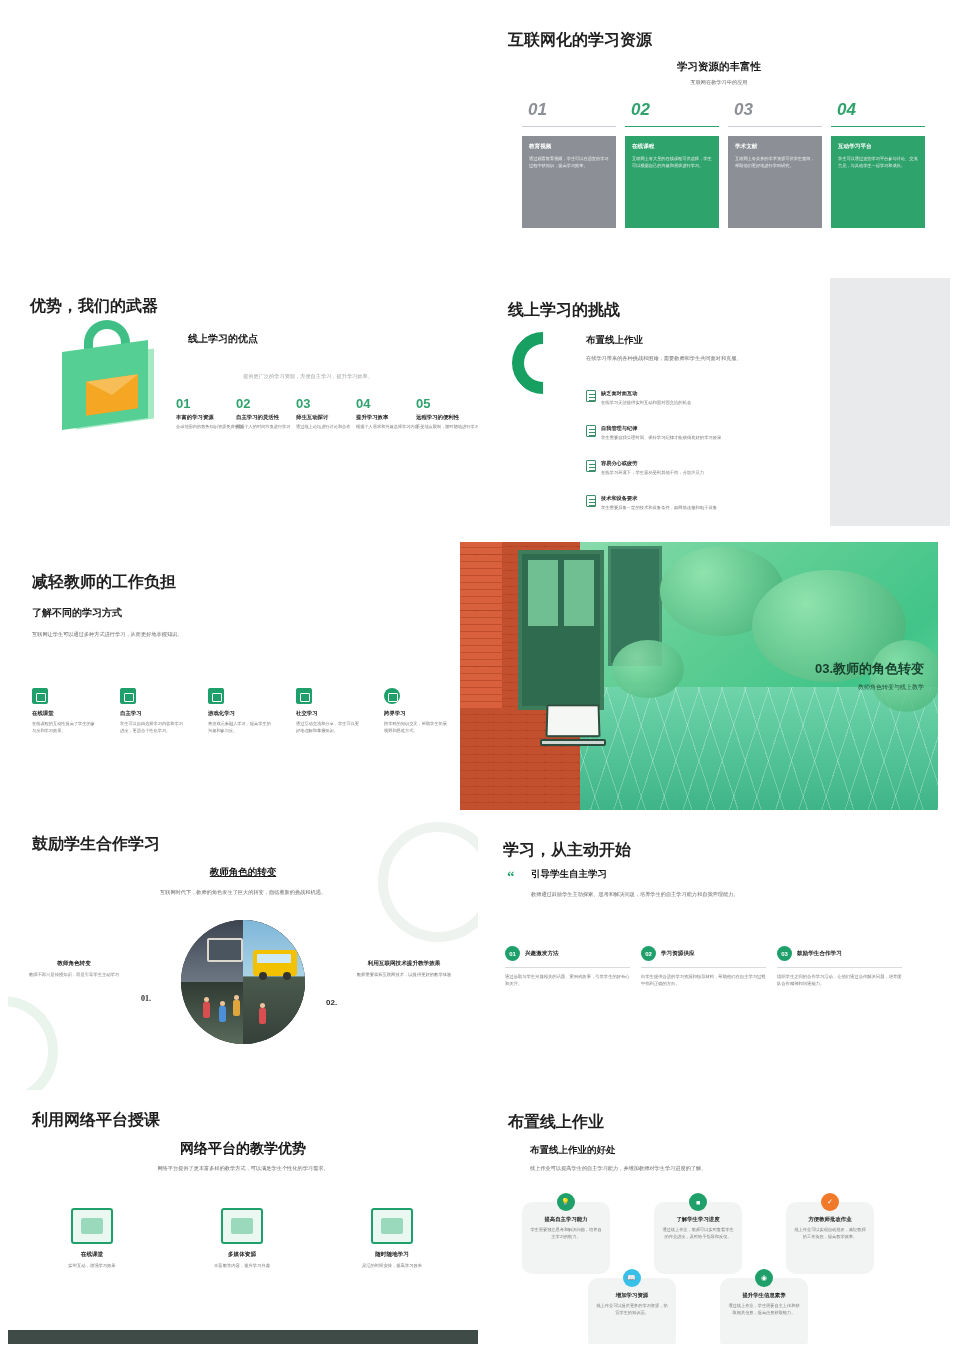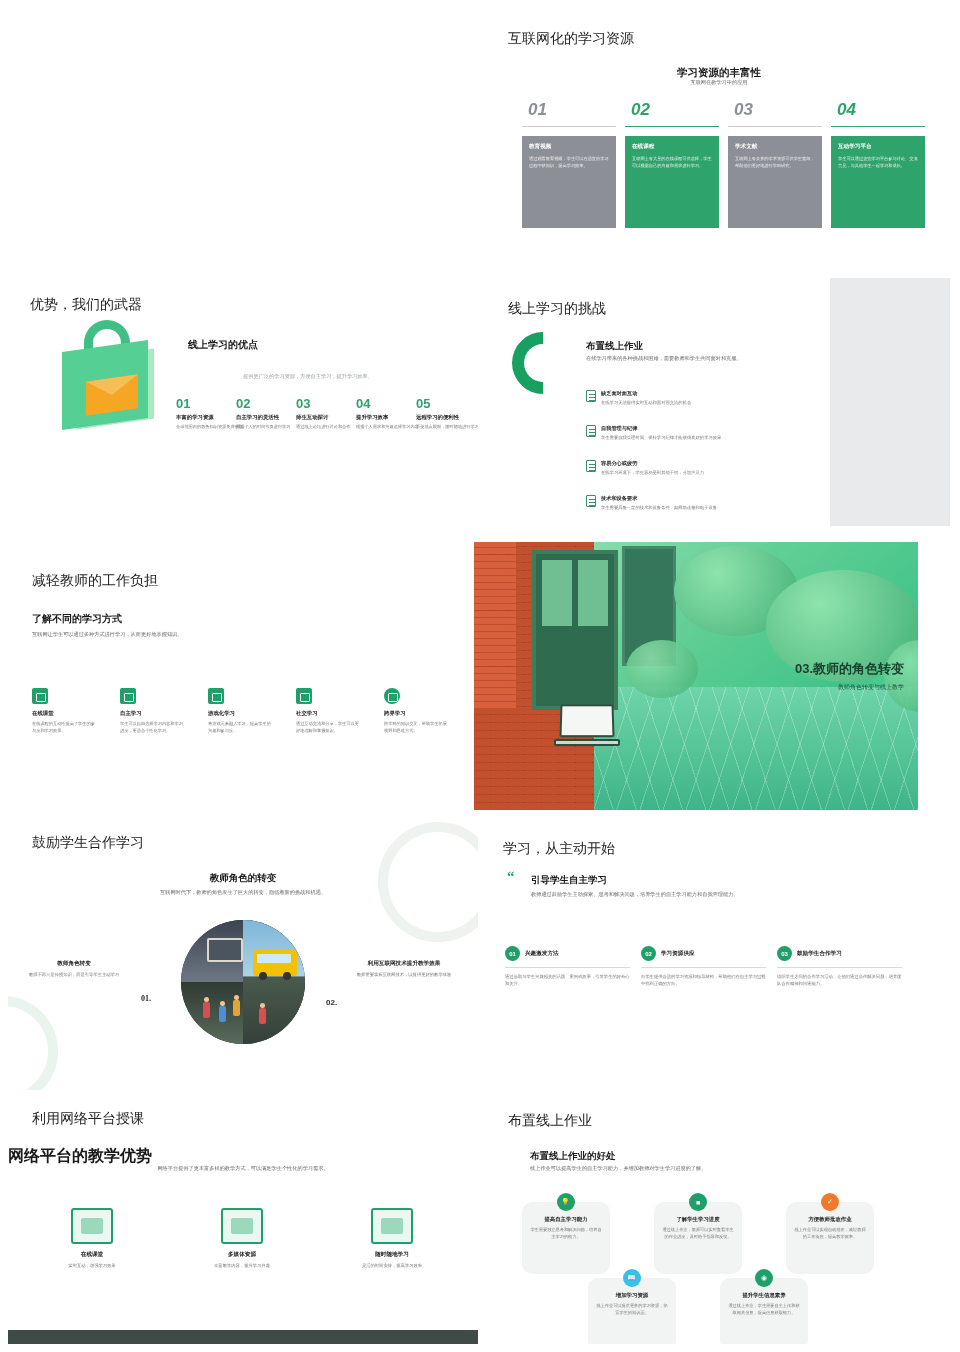--- a/index.html
+++ b/index.html
@@ -14,24 +14,24 @@
     position: relative;
     width: 960px; height: 1352px;
   }
   .slide {
     position: absolute;
     background: #fff;
     overflow: hidden;
   }
   
   .s-title {
-    font-size: 14px; font-weight: normal; color: #1f1f1f; text-align: center;
+    font-size: 16px; font-weight: bold; color: #1f1f1f; text-align: center;
   }
   .s-sub {
-    font-size: 10.5px; font-weight: bold; color: #17a064; margin-top: 6px;
+    font-size: 10.5px; font-weight: bold; color: #17a064;
   }
   .s-desc {
     font-size: 5.2px; color: #666; line-height: 1.6;
   }
 
   
   .img-scene { position: absolute; inset: 0; }
   .sky {
     position: absolute; inset: 0;
     background: linear-gradient(140deg,#9fe3b9 0%, #63cf96 40%, #41c489 70%, #7fe0ae 100%);
@@ -412,21 +412,21 @@
       <div class="h">社交学习</div>
       <div class="d">通过互动交流和分享，学生可以更好地理解和掌握知识。</div>
     </div>
     <div class="way-col" style="left:376px;top:140px;">
       <div class="way-ic" style="border-radius:50%;"></div>
       <div class="h">跨界学习</div>
       <div class="d">跨学科的知识交叉，帮助学生拓展视野和思维方式。</div>
     </div>
   </div>
 
-  <div class="slide" style="left:474px; top:542px; width:444px; height:268px;">
+  <div class="slide" style="left:460px; top:542px; width:478px; height:268px;">
     <div class="img-scene">
       <div class="sky"></div>
       <div class="ground"></div>
       <div class="tile-grid"></div>
       <div class="brickwall"></div>
       <div class="brick2"></div>
       <div class="window-frame"></div>
       <div class="window2"></div>
       <div class="foliage" style="left:200px;top:4px;width:124px;height:90px;"></div>
       <div class="foliage" style="left:292px;top:28px;width:154px;height:112px;"></div>
@@ -440,21 +440,21 @@
     <div class="cover-text" style="top:44%;">
       <div class="t1">03.教师的角色转变</div>
       <div class="t2">教师角色转变与线上教学</div>
     </div>
   </div>
 
   <div class="slide" style="left:8px; top:818px; width:470px; height:272px;">
     <div class="swoosh" style="left:370px;top:4px;width:120px;height:120px;"></div>
     <div class="swoosh" style="left:-60px;top:178px;width:110px;height:110px;border-color:#e9f4ec;"></div>
     <div class="s-title" style="position:absolute;left:24px;top:16px;">鼓励学生合作学习</div>
-    <div class="s-sub" style="position:absolute;left:0;right:0;top:48px;text-align:center;color:#1a1a1a;font-size:9.5px;">教师角色的转变</div>
+    <div class="s-sub" style="position:absolute;left:0;right:0;top:48px;text-align:center;color:#1a1a1a;font-size:9.5px;text-decoration:underline;">教师角色的转变</div>
     <div class="s-desc" style="position:absolute;left:0;right:0;top:70px;text-align:center;">互联网时代下，教师的角色发生了巨大的转变，面临着新的挑战和机遇。</div>
 
     <div class="circle-photo" style="left:173px;top:102px;">
       <div class="cp-top"></div>
       <div class="cp-bot"></div>
       <div class="cp-half-r"></div>
       <div class="board"></div>
       <div class="bus">
         <div class="wheel" style="left:6px;"></div>
           <div class="wheel" style="right:6px;"></div>
@@ -506,21 +506,21 @@
         <div class="h">鼓励学生合作学习</div>
       </div>
       <div class="nb-rule"></div>
       <div class="d">组织学生之间的合作学习活动，让他们通过合作解决问题，培养团队合作精神和沟通能力。</div>
     </div>
   </div>
 
   <div class="slide" style="left:8px; top:1092px; width:470px; height:252px;">
     <div class="dark-strip" style="left:0;bottom:0;width:100%;height:14px;"></div>
     <div class="s-title" style="position:absolute;left:24px;top:18px;">利用网络平台授课</div>
-    <div class="s-sub" style="position:absolute;left:0;right:0;top:48px;color:#1a1a1a;font-size:16px;">网络平台的教学优势</div>
+    <div class="s-sub" style="position:absolute;left:0;right:0;top:48px;text-align:center;color:#1a1a1a;font-size:14px;">网络平台的教学优势</div>
     <div class="s-desc" style="position:absolute;left:0;right:0;top:72px;text-align:center;">网络平台提供了更丰富多样的教学方式，可以满足学生个性化的学习需求。</div>
 
     <div class="plat-card" style="left:36px;top:116px;">
       <div class="plat-ic">
           <div class="mini"></div>
         </div>
       <div class="h">在线课堂</div>
       <div class="d">实时互动，增强学习效果</div>
     </div>
     <div class="plat-card" style="left:186px;top:116px;">

